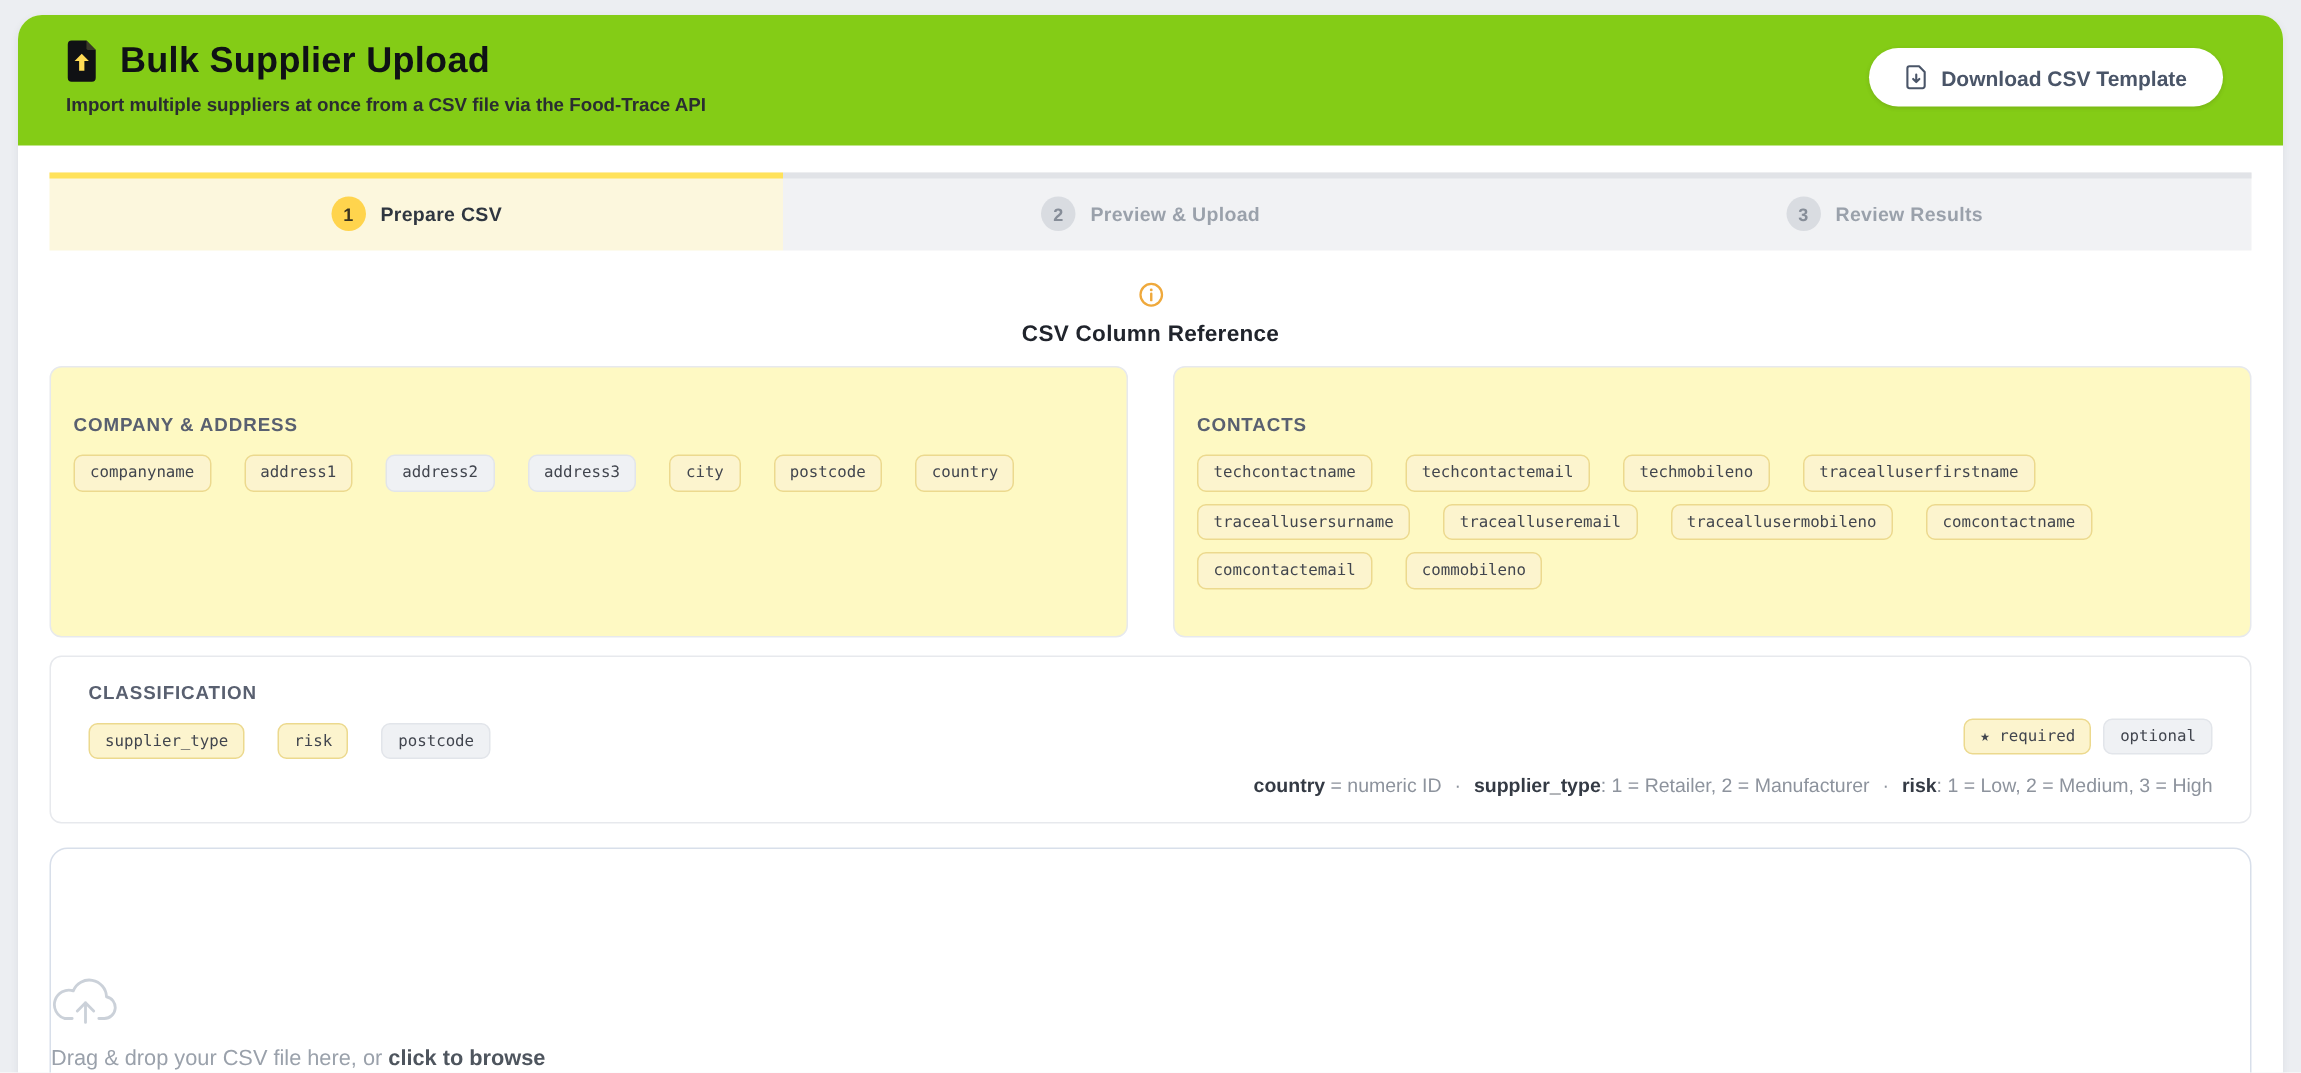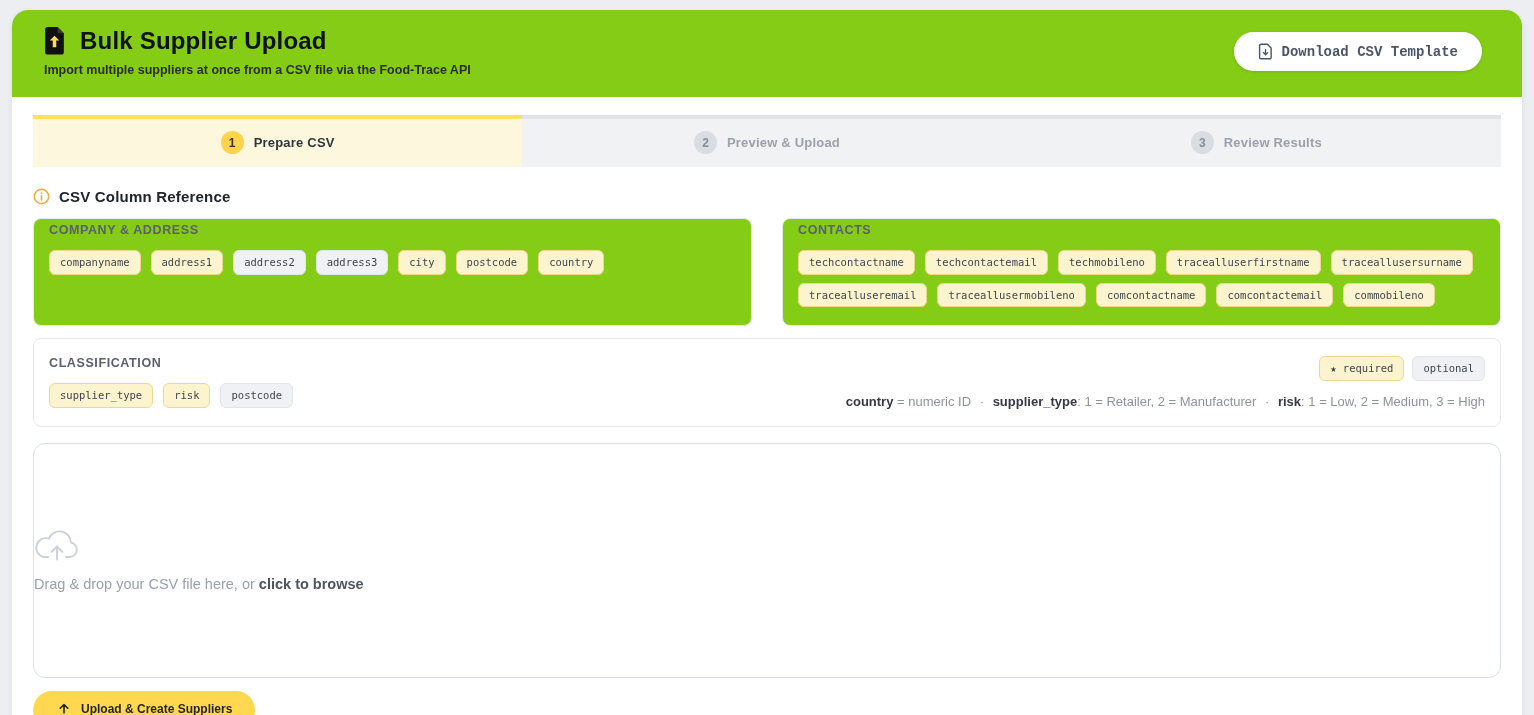--- a/index.html
+++ b/index.html
@@ -23,21 +23,21 @@
     padding:16px 40px 20px 30px;
     display:flex; align-items:center; justify-content:space-between;
   }
   .header-titlerow { display:flex; align-items:center; gap:13px; }
   .header-title { font-size:24px; font-weight:800; letter-spacing:.2px; color:#0F1115; }
   .header-subtitle { font-size:12.5px; font-weight:700; color:#2A2D31; margin-top:8px; margin-left:2px; }
   .download-btn {
     background:#fff; border:none; cursor:pointer;
     display:inline-flex; align-items:center; gap:9px;
     padding:11px 24px; border-radius:22px;
-    font-family:Liberation Mono, monospace; font-size:14px; font-weight:700; color:#4A5568;
+    font-family:Liberation Sans, sans-serif; font-size:14px; font-weight:700; color:#4A5568;
     box-shadow:0 1px 3px rgba(60,60,30,.18);
     text-align:right;
   }
   
   .stepper { margin:18px 21px 0; display:flex; }
   .step {
     flex:1; border-top:4px solid #E1E3E7; background:#F1F2F4;
     padding:12px 0 13px; display:flex; align-items:center; justify-content:center; gap:10px;
     cursor:pointer;
   }
@@ -45,45 +45,45 @@
   .step-circle {
     width:23px; height:23px; border-radius:50%;
     background:#D9DCE1; color:#868D98;
     display:flex; align-items:center; justify-content:center;
     font-size:12px; font-weight:700;
   }
   .step.active .step-circle { background:#FFD44D; color:#3A3420; }
   .step-label { font-size:13px; font-weight:700; color:#9AA1AB; letter-spacing:.2px; }
   .step.active .step-label { color:#2F3640; }
   
-  .ref-heading { margin:21px 21px 0; display:flex; align-items:center; gap:9px; }
+  .ref-heading { margin:21px 21px 0; display:flex; align-items:center; gap:9px;flex-direction:column; }
   .ref-heading-text { font-size:15px; font-weight:800; color:#20242C; letter-spacing:.2px; }
   
   .cards-row { margin:13px 21px 0; display:flex; gap:30px; }
   .ref-card {
     flex:1; border:1px solid #E7E9ED; border-radius:8px;
-    padding:4px 15px; min-height:108px; background:#84cc16;
+    padding:31px 15px; min-height:108px; background:#fef9c3;
   }
   .card-title { font-size:12.5px; font-weight:800; color:#596070; letter-spacing:.6px; }
-  .tags { margin-top:13px; display:flex; flex-wrap:wrap; gap:8px 10px; }
+  .tags { margin-top:13px; display:flex; flex-wrap:wrap; gap:8px 22px; }
   .tag {
     font-family:"DejaVu Sans Mono", monospace;
     font-size:10.5px; color:#41454E;
     padding:5px 10px; border-radius:6px; line-height:1.2;
     white-space:nowrap;
   }
   .tag.required { background:#FCF4CE; border:1px solid #ECD98E; }
   .tag.optional { background:#EFF1F4; border:1px solid #E2E5EA; }
   
   .class-card {
     margin:12px 21px 0; border:1px solid #E7E9ED; border-radius:8px;
-    padding:17px 15px; min-height:88px; background:#fff;
+    padding:17px 25px; min-height:88px; background:#fff;
     display:flex; justify-content:space-between; align-items:flex-start;
   }
-  .legend-block { display:flex; flex-direction:column; align-items:flex-end; }
+  .legend-block { display:flex; flex-direction:column; align-items:flex-end;margin-top:24px; }
   .legend-tags { display:flex; gap:8px; }
   .hint-line { margin-top:13px; font-size:13px; color:#8D939D; text-align:right; }
   .hint-line b { color:#343A44; font-weight:700; }
   .hint-sep { padding:0 5px; }
   
   .dropzone {
     margin:16px 21px 0; height:235px;
     border:1.5px solid #D8DFEA; border-radius:12px;
     display:flex; flex-direction:column; align-items:flex-start; justify-content:center; gap:13px;
     cursor:pointer; background:#fff;

